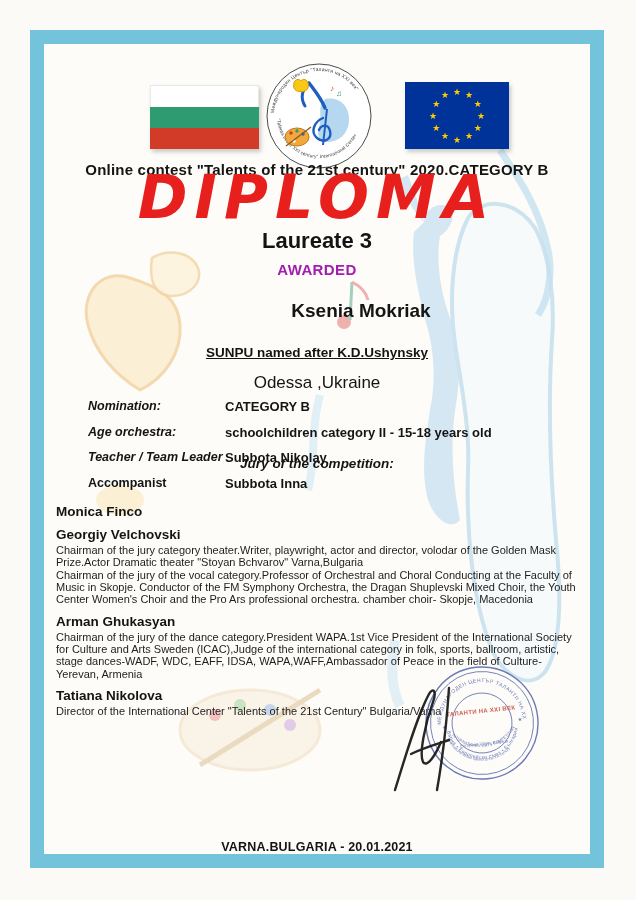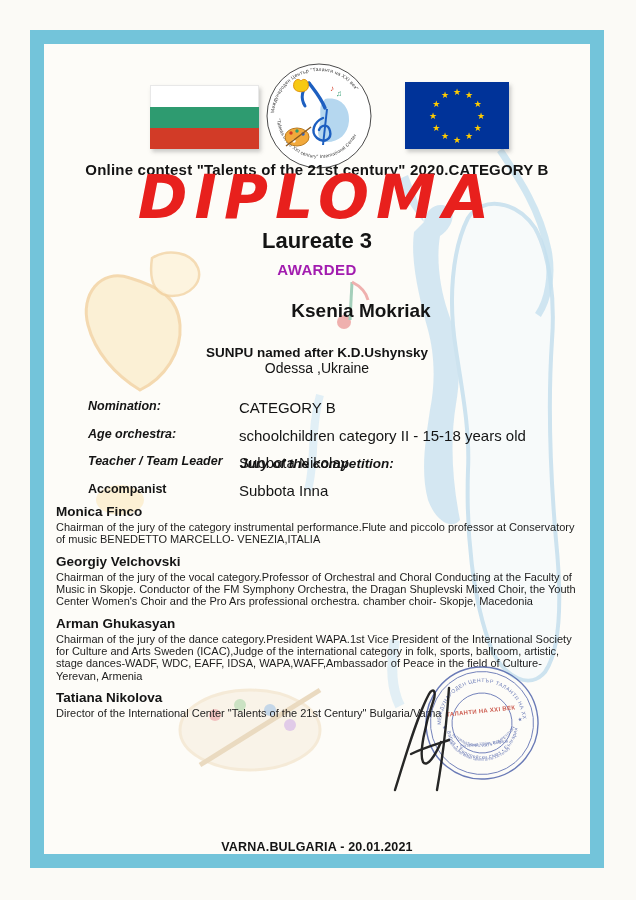--- a/index.html
+++ b/index.html
@@ -21,28 +21,28 @@
   .logo{left:264px;top:61px;width:110px;height:110px;}
   .euflag{left:405px;top:82px;width:104px;height:67px;background:#003399;
           box-shadow:2px 3px 4px rgba(110,110,110,.35);}
 
   .title{top:161px;font-size:15px;font-weight:bold;letter-spacing:.2px;}
   .diploma{top:167px;font-family:"DejaVu Sans",sans-serif;font-size:60px;line-height:1;
            font-weight:bold;font-style:italic;color:#e8201d;letter-spacing:7px;}
   .rank{top:228px;font-size:22px;font-weight:bold;}
   .awarded{top:261px;font-size:15px;font-weight:bold;color:#a21caf;letter-spacing:.4px;}
   .recipient{top:300px;font-size:19px;font-weight:bold;margin-left:44px;}
-  .institution{top:345px;font-size:13.5px;font-weight:bold;}
-  .city{top:360px;font-size:14px;}
+  .institution{top:345px;font-size:13.5px;font-weight:bold;text-decoration:underline;}
+  .city{top:373px;font-size:17px;}
 
   .fields{left:88px;top:399px;}
   .field-row{display:flex;margin-bottom:10.5px;}
   .field-label{width:137px;font-size:12.5px;font-weight:bold;font-style:italic;}
   .field-row:nth-child(4) .field-label{font-style:normal;}
-  .field-value{font-size:15px;font-weight:normal;margin-left:14px;}
+  .field-value{font-size:13px;font-weight:bold;}
 
   .jury-heading{top:456px;font-size:13.5px;font-weight:bold;font-style:italic;}
   .jury{left:56px;top:496px;width:524px;}
   .jury-name{font-size:13.5px;font-weight:bold;margin-top:8px;margin-bottom:2px;}
   .jury-desc{font-size:11px;line-height:1.12;color:#1d1d1d;}
 
   .signature{left:383px;top:678px;z-index:4;}
   .stamp{left:420px;top:661px;z-index:3;}
   .footer{top:840px;font-size:12.5px;font-weight:bold;letter-spacing:.2px;}
 </style>
@@ -155,24 +155,24 @@
       <div class="field-label">Accompanist</div>
       <div class="field-value">Subbota Inna</div>
     </div>
   </div>
 
   <div class="abs center jury-heading">Jury of the competition:</div>
 
   <div class="abs jury">
     <div>
       <div class="jury-name">Monica Finco</div>
-      <div class="jury-desc">Chairman of the jury of the category instrumental performance.Flute and piccolo professor at Conservatory of music BENEDETTO MARCELLO- VENEZIA,ITALIA</div>
     </div>
     <div>
       <div class="jury-name">Georgiy Velchovski</div>
+      <div class="jury-desc">Chairman of the jury category theater.Writer, playwright, actor and director, volodar of the Golden Mask Prize.Actor Dramatic theater "Stoyan Bchvarov" Varna,Bulgaria</div>
     </div>
     <div>
       <div class="jury-desc">Chairman of the jury of the vocal category.Professor of Orchestral and Choral Conducting at the Faculty of Music in Skopje. Conductor of the FM Symphony Orchestra, the Dragan Shuplevski Mixed Choir, the Youth Center Women's Choir and the Pro Ars professional orchestra. chamber choir- Skopje, Macedonia</div>
     </div>
     <div>
       <div class="jury-name">Arman Ghukasyan</div>
       <div class="jury-desc">Chairman of the jury of the dance category.President WAPA.1st Vice President of the International Society for Culture and Arts Sweden (ICAC),Judge of the international category in folk, sports, ballroom, artistic, stage dances-WADF, WDC, EAFF, IDSA, WAPA,WAFF,Ambassador of Peace in the field of Culture- Yerevan, Armenia</div>
     </div>
     <div>
       <div class="jury-name">Tatiana Nikolova</div>

